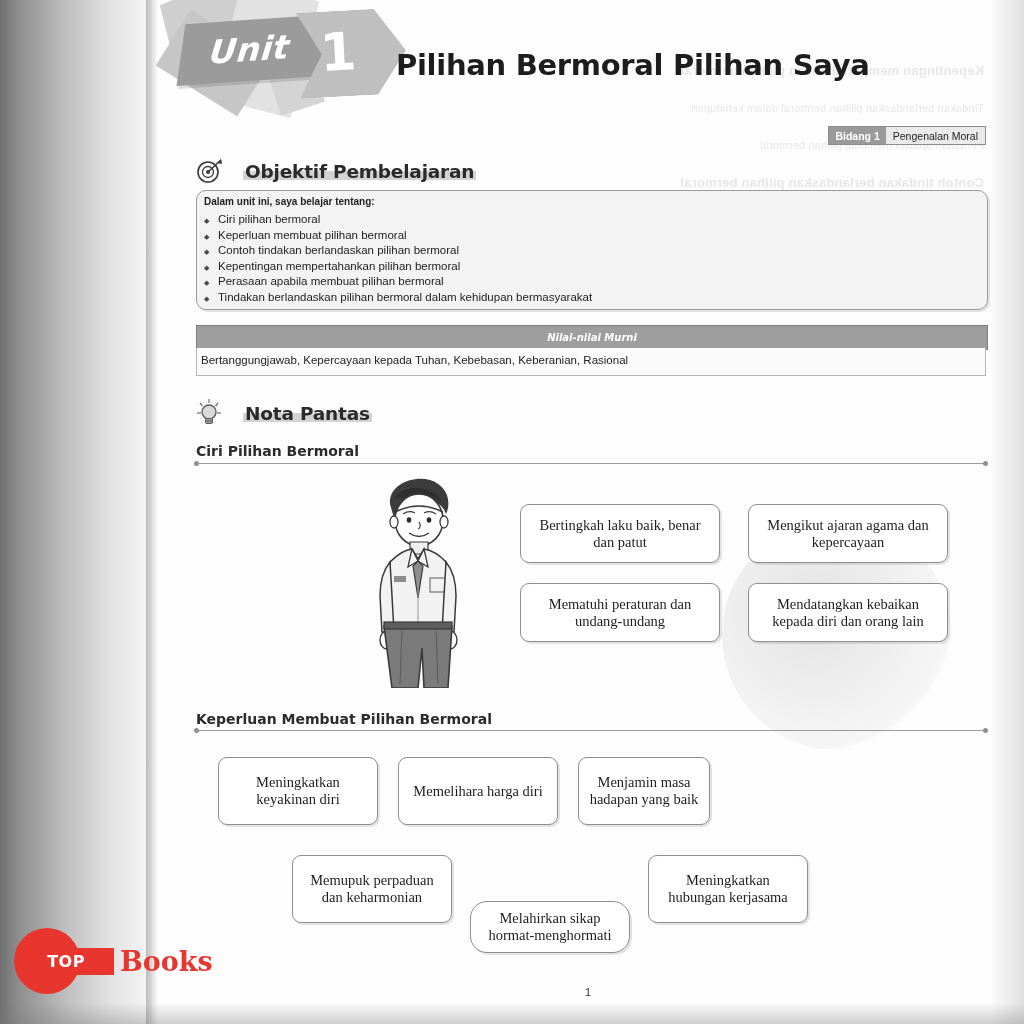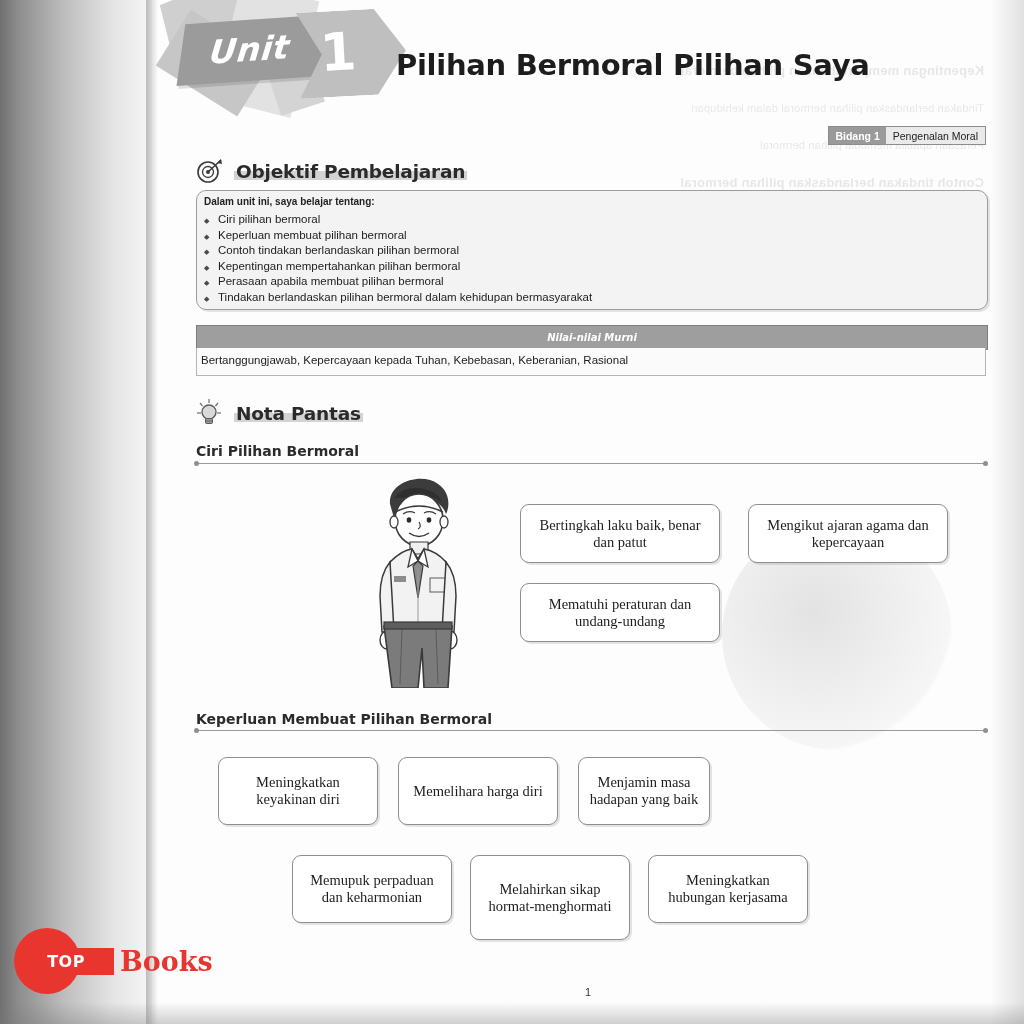--- a/index.html
+++ b/index.html
@@ -138,21 +138,21 @@
   .bidang .k {
     background: #9a9a9a; color: #fff; font-weight: bold;
     padding: 1px 6px 0 6px; display: flex; align-items: center;
   }
   .bidang .v {
     background: #eaeaea; color: #222;
     padding: 1px 7px 0 7px; display: flex; align-items: center;
   }
 
   
-  .sec-head { position: absolute; display: flex; align-items: center; gap: 12px; }
+  .sec-head { position: absolute; display: flex; align-items: center; gap: 21px; }
   .sec-title {
     font-family: "DejaVu Sans", sans-serif;
     font-weight: bold; font-size: 18.5px;
     color: #2a2a2a;
     letter-spacing: -.2px;
   }
   .hl {
     background: linear-gradient(to bottom, rgba(0,0,0,0) 48%, rgba(160,160,160,.45) 48%, rgba(160,160,160,.45) 92%, rgba(0,0,0,0) 92%);
     padding: 0 2px;
   }
@@ -402,30 +402,31 @@
         <path d="M34 158 l68 0 l-4 62 l-24 0 l-2 -40 l-4 40 l-26 0 z" fill="#7b7b7b" stroke="#3a3a3a" stroke-width="1.6"></path>
         <line x1="52" y1="162" x2="50" y2="216" stroke="#5a5a5a" stroke-width="1"></line>
         <line x1="86" y1="162" x2="88" y2="216" stroke="#5a5a5a" stroke-width="1"></line>
         <rect x="34" y="154" width="68" height="7" fill="#5e5e5e" stroke="#3a3a3a" stroke-width="1.2"></rect>
       </svg>
     </div>
 
     <div class="rbox" style="left:368px; top:504px; width:200px; height:59px;">Bertingkah laku baik, benar dan patut</div>
     <div class="rbox" style="left:596px; top:504px; width:200px; height:59px;">Mengikut ajaran agama dan kepercayaan</div>
     <div class="rbox" style="left:368px; top:583px; width:200px; height:59px;">Mematuhi peraturan dan undang-undang</div>
+    <div class="rbox" style="left:596px; top:583px; width:200px; height:59px;">Mendatangkan kebaikan kepada diri dan orang lain</div>
 
     <div class="sub-label" style="left:44px; top:711px;">Keperluan Membuat Pilihan Bermoral</div>
     <div class="sub-rule" style="left:44px; top:730px; width:790px;"></div>
 
     <div class="rbox" style="left:66px; top:757px; width:160px; height:68px;">Meningkatkan keyakinan diri</div>
     <div class="rbox" style="left:246px; top:757px; width:160px; height:68px;">Memelihara harga diri</div>
     <div class="rbox" style="left:426px; top:757px; width:132px; height:68px;">Menjamin masa hadapan yang baik</div>
 
     <div class="rbox" style="left:140px; top:855px; width:160px; height:68px;">Memupuk perpaduan dan keharmonian</div>
-    <div class="rbox" style="left:318px; top:855px; width:160px; height:85px;">Melahirkan sikap hormat-menghormati</div>
+    <div class="rbox" style="left:318px; top:901px; width:160px; height:52px;border-radius:17px;">Melahirkan sikap hormat-menghormati</div>
     <div class="rbox" style="left:496px; top:855px; width:160px; height:68px;">Meningkatkan hubungan kerjasama</div>
 
     <div class="page-no">1</div>
   </div>
 
   <div class="logo">
     <div class="logo-circle"></div>
     <div class="logo-top">TOP</div>
     <div class="logo-books">Books</div>
   </div>

